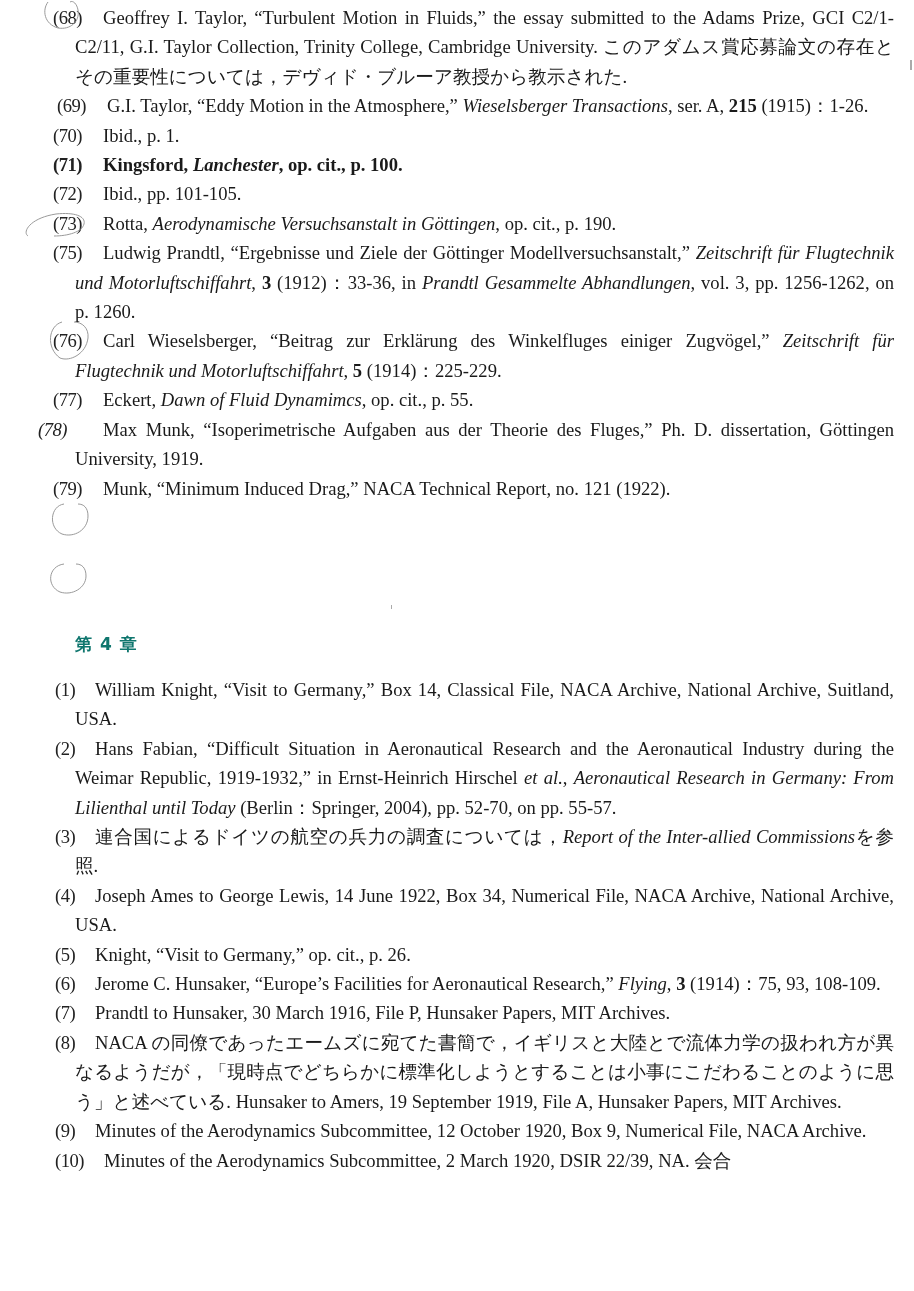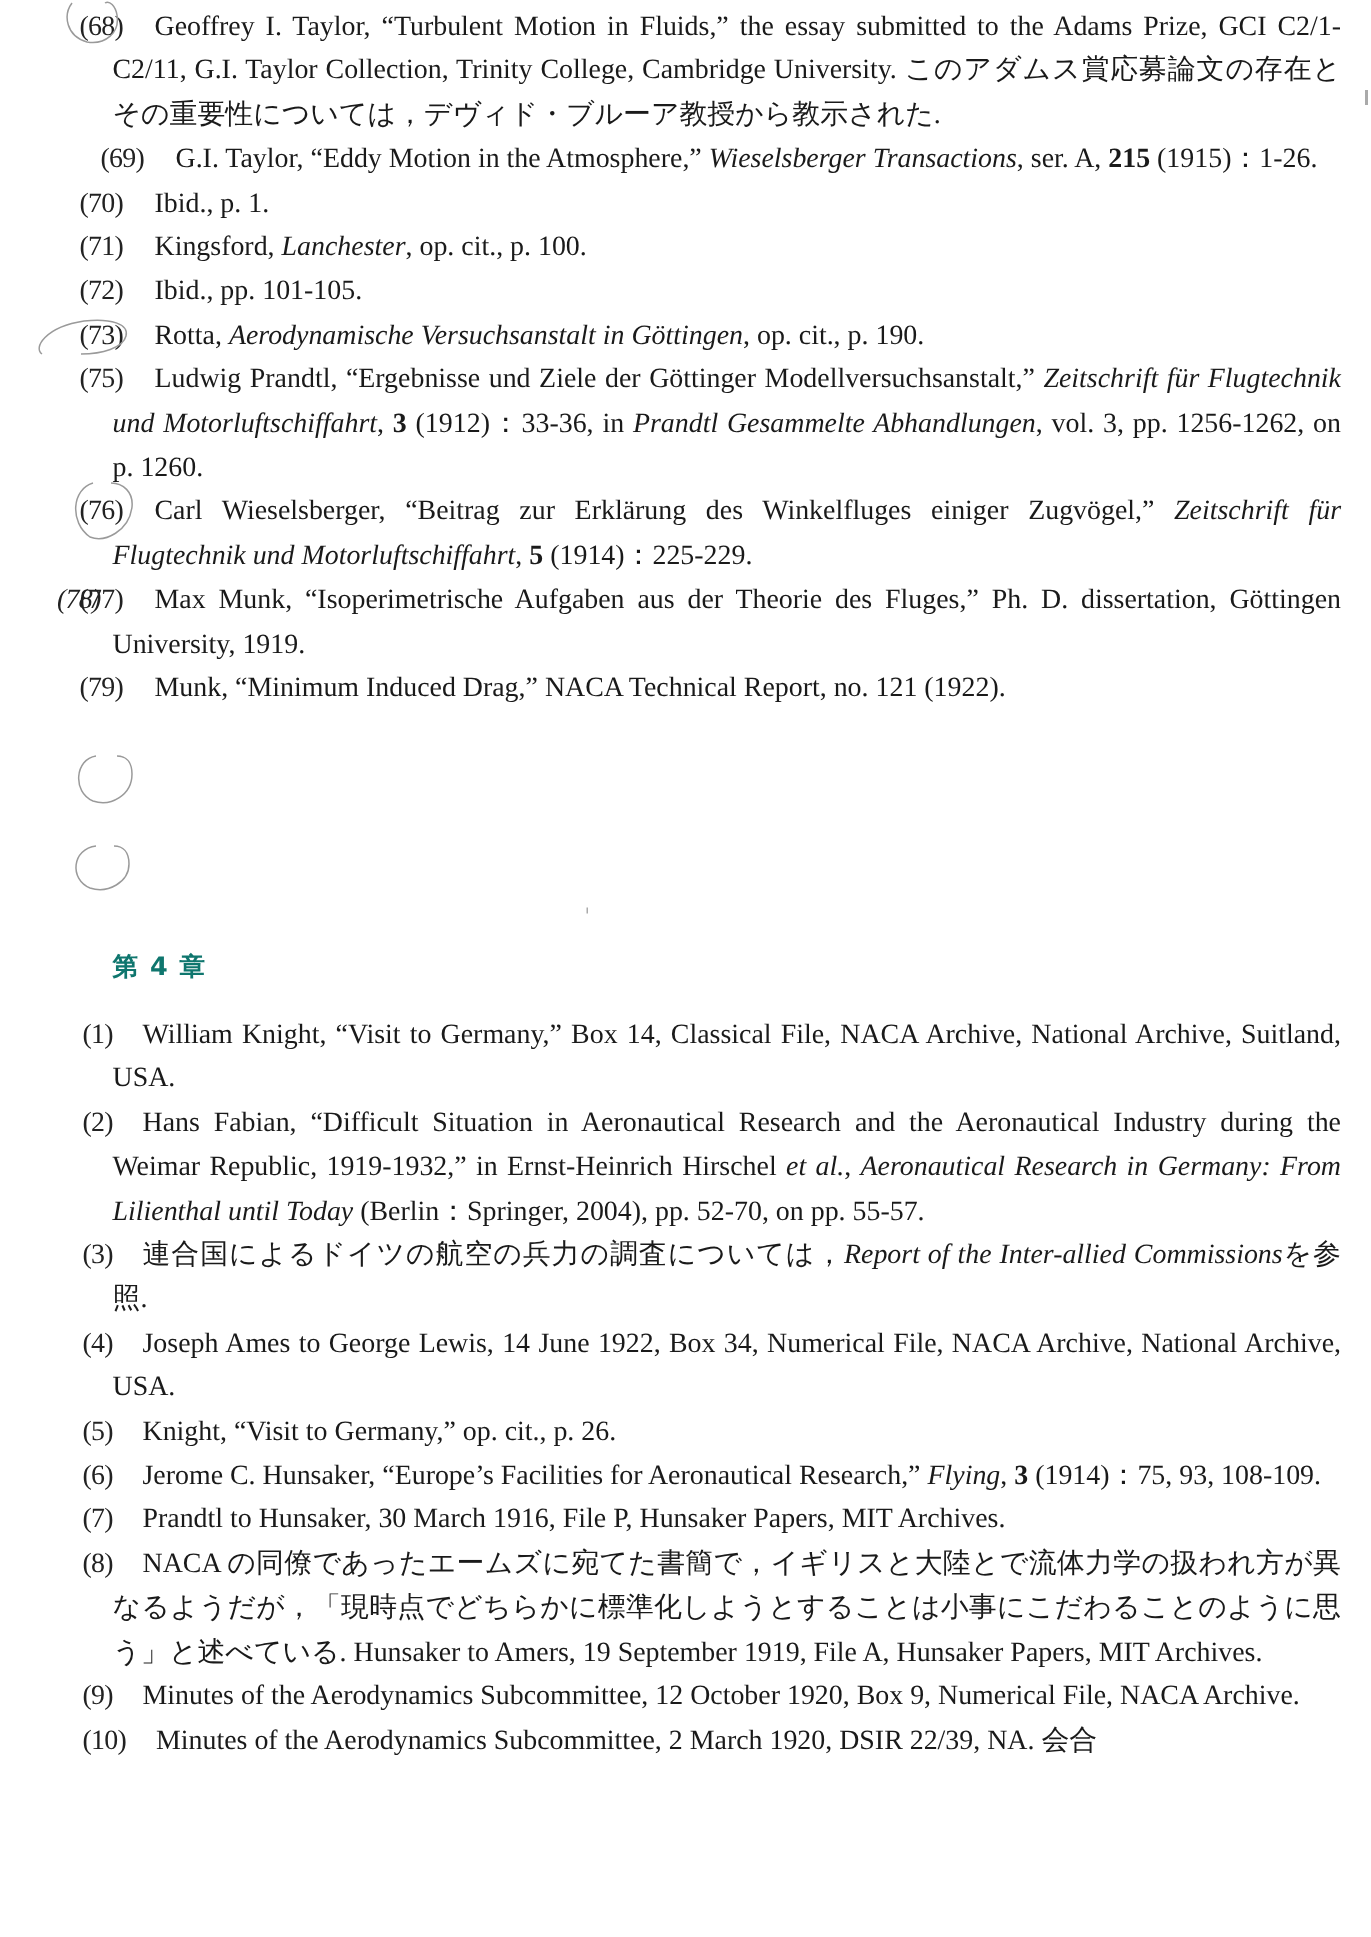--- a/index.html
+++ b/index.html
@@ -46,28 +46,28 @@
   }
   .stray-mark { position: absolute; background: #aaa; }
 </style>
 </head>
 <body>
 
 <div class="page">
 
   <div class="notes" id="notes-ch3" style="top: 3px;">
       <p class="note" style="text-indent: 28px; padding-left: 75px; margin-left: 0px;"><span class="num" style="left: 53px; text-indent: 0px;">(68)</span><span><span>Geoffrey I. Taylor, “Turbulent Motion in Fluids,” the essay submitted to the Adams Prize, GCI C2/1-C2/11, G.I. Taylor Collection, Trinity College, Cambridge University. このアダムス賞応募論文の存在とその重要性については，デヴィド・ブルーア教授から教示された.</span></span></p>
-      <p class="note" style="text-indent: 28px; padding-left: 75px; margin-left: 14px;"><span class="num" style="left: 53px; text-indent: 0px;">(69)</span><span><span>G.I. Taylor, “Eddy Motion in the Atmosphere,” </span><span class="it">Wieselsberger Transactions</span><span>, ser. A, </span><span class="bd">215</span><span> (1915)：1-26.</span></span></p>
+      <p class="note" style="text-indent: 28px; padding-left: 75px; margin-left: 4px;"><span class="num" style="left: 53px; text-indent: 0px;">(69)</span><span><span>G.I. Taylor, “Eddy Motion in the Atmosphere,” </span><span class="it">Wieselsberger Transactions</span><span>, ser. A, </span><span class="bd">215</span><span> (1915)：1-26.</span></span></p>
       <p class="note" style="text-indent: 28px; padding-left: 75px; margin-left: 0px;"><span class="num" style="left: 53px; text-indent: 0px;">(70)</span><span><span>Ibid., p. 1.</span></span></p>
-      <p class="note" style="text-indent: 28px; padding-left: 75px; margin-left: 0px;"><span class="num" style="left: 53px; text-indent: 0px;">(71)</span><span><span>Kingsford, </span><span class="it">Lanchester</span><span>, op. cit., p. 100.</span></span></p>
+      <p class="note" style="text-indent: 28px; padding-left: 75px; margin-left: 0px; font-weight: bold;"><span class="num" style="left: 53px; text-indent: 0px;">(71)</span><span><span>Kingsford, </span><span class="it">Lanchester</span><span>, op. cit., p. 100.</span></span></p>
       <p class="note" style="text-indent: 28px; padding-left: 75px; margin-left: 0px;"><span class="num" style="left: 53px; text-indent: 0px;">(72)</span><span><span>Ibid., pp. 101-105.</span></span></p>
       <p class="note" style="text-indent: 28px; padding-left: 75px; margin-left: 0px;"><span class="num" style="left: 53px; text-indent: 0px;">(73)</span><span><span>Rotta, </span><span class="it">Aerodynamische Versuchsanstalt in Göttingen</span><span>, op. cit., p. 190.</span></span></p>
       <p class="note" style="text-indent: 28px; padding-left: 75px; margin-left: 0px;"><span class="num" style="left: 53px; text-indent: 0px;">(75)</span><span><span>Ludwig Prandtl, “Ergebnisse und Ziele der Göttinger Modellversuchsanstalt,” </span><span class="it">Zeitschrift für Flugtechnik und Motorluftschiffahrt</span><span>, </span><span class="bd">3</span><span> (1912)：33-36, in </span><span class="it">Prandtl Gesammelte Abhandlungen</span><span>, vol. 3, pp. 1256-1262, on p. 1260.</span></span></p>
       <p class="note" style="text-indent: 28px; padding-left: 75px; margin-left: 0px;"><span class="num" style="left: 53px; text-indent: 0px;">(76)</span><span><span>Carl Wieselsberger, “Beitrag zur Erklärung des Winkelfluges einiger Zugvögel,” </span><span class="it">Zeitschrift für Flugtechnik und Motorluftschiffahrt</span><span>, </span><span class="bd">5</span><span> (1914)：225-229.</span></span></p>
-      <p class="note" style="text-indent: 28px; padding-left: 75px; margin-left: 0px;"><span class="num" style="left: 53px; text-indent: 0px;">(77)</span></p>
+      <p class="note" style="text-indent: 28px; padding-left: 75px; margin-left: 0px;"><span class="num" style="left: 53px; text-indent: 0px;">(77)</span><span><span>Eckert, </span><span class="it">Dawn of Fluid Dynamimcs</span><span>, op. cit., p. 55.</span></span></p>
       <p class="note" style="text-indent: 28px; padding-left: 75px; margin-left: 0px;"><span class="num" style="left: 38px; text-indent: 0px; font-style: italic;">(78)</span><span><span>Max Munk, “Isoperimetrische Aufgaben aus der Theorie des Fluges,” Ph. D. dissertation, Göttingen University, 1919.</span></span></p>
       <p class="note" style="text-indent: 28px; padding-left: 75px; margin-left: 0px;"><span class="num" style="left: 53px; text-indent: 0px;">(79)</span><span><span>Munk, “Minimum Induced Drag,” NACA Technical Report, no. 121 (1922).</span></span></p>
     </div>
 
   <div class="chapter-heading">第 4 章</div>
 
   <div class="notes" id="notes-ch4" style="top: 675px;">
       <p class="note ch4" style="text-indent: 20px; padding-left: 75px; margin-left: 0px;"><span class="num" style="left: 55px; text-indent: 0px;">(1)</span><span><span>William Knight, “Visit to Germany,” Box 14, Classical File, NACA Archive, National Archive, Suitland, USA.</span></span></p>
       <p class="note ch4" style="text-indent: 20px; padding-left: 75px; margin-left: 0px;"><span class="num" style="left: 55px; text-indent: 0px;">(2)</span><span><span>Hans Fabian, “Difficult Situation in Aeronautical Research and the Aeronautical Industry during the Weimar Republic, 1919-1932,” in Ernst-Heinrich Hirschel </span><span class="it">et al.</span><span>, </span><span class="it">Aeronautical Research in Germany: From Lilienthal until Today</span><span> (Berlin：Springer, 2004), pp. 52-70, on pp. 55-57.</span></span></p>
       <p class="note ch4" style="text-indent: 20px; padding-left: 75px; margin-left: 0px;"><span class="num" style="left: 55px; text-indent: 0px;">(3)</span><span><span>連合国によるドイツの航空の兵力の調査については，</span><span class="it">Report of the Inter-allied Commissions</span><span>を参照.</span></span></p>

